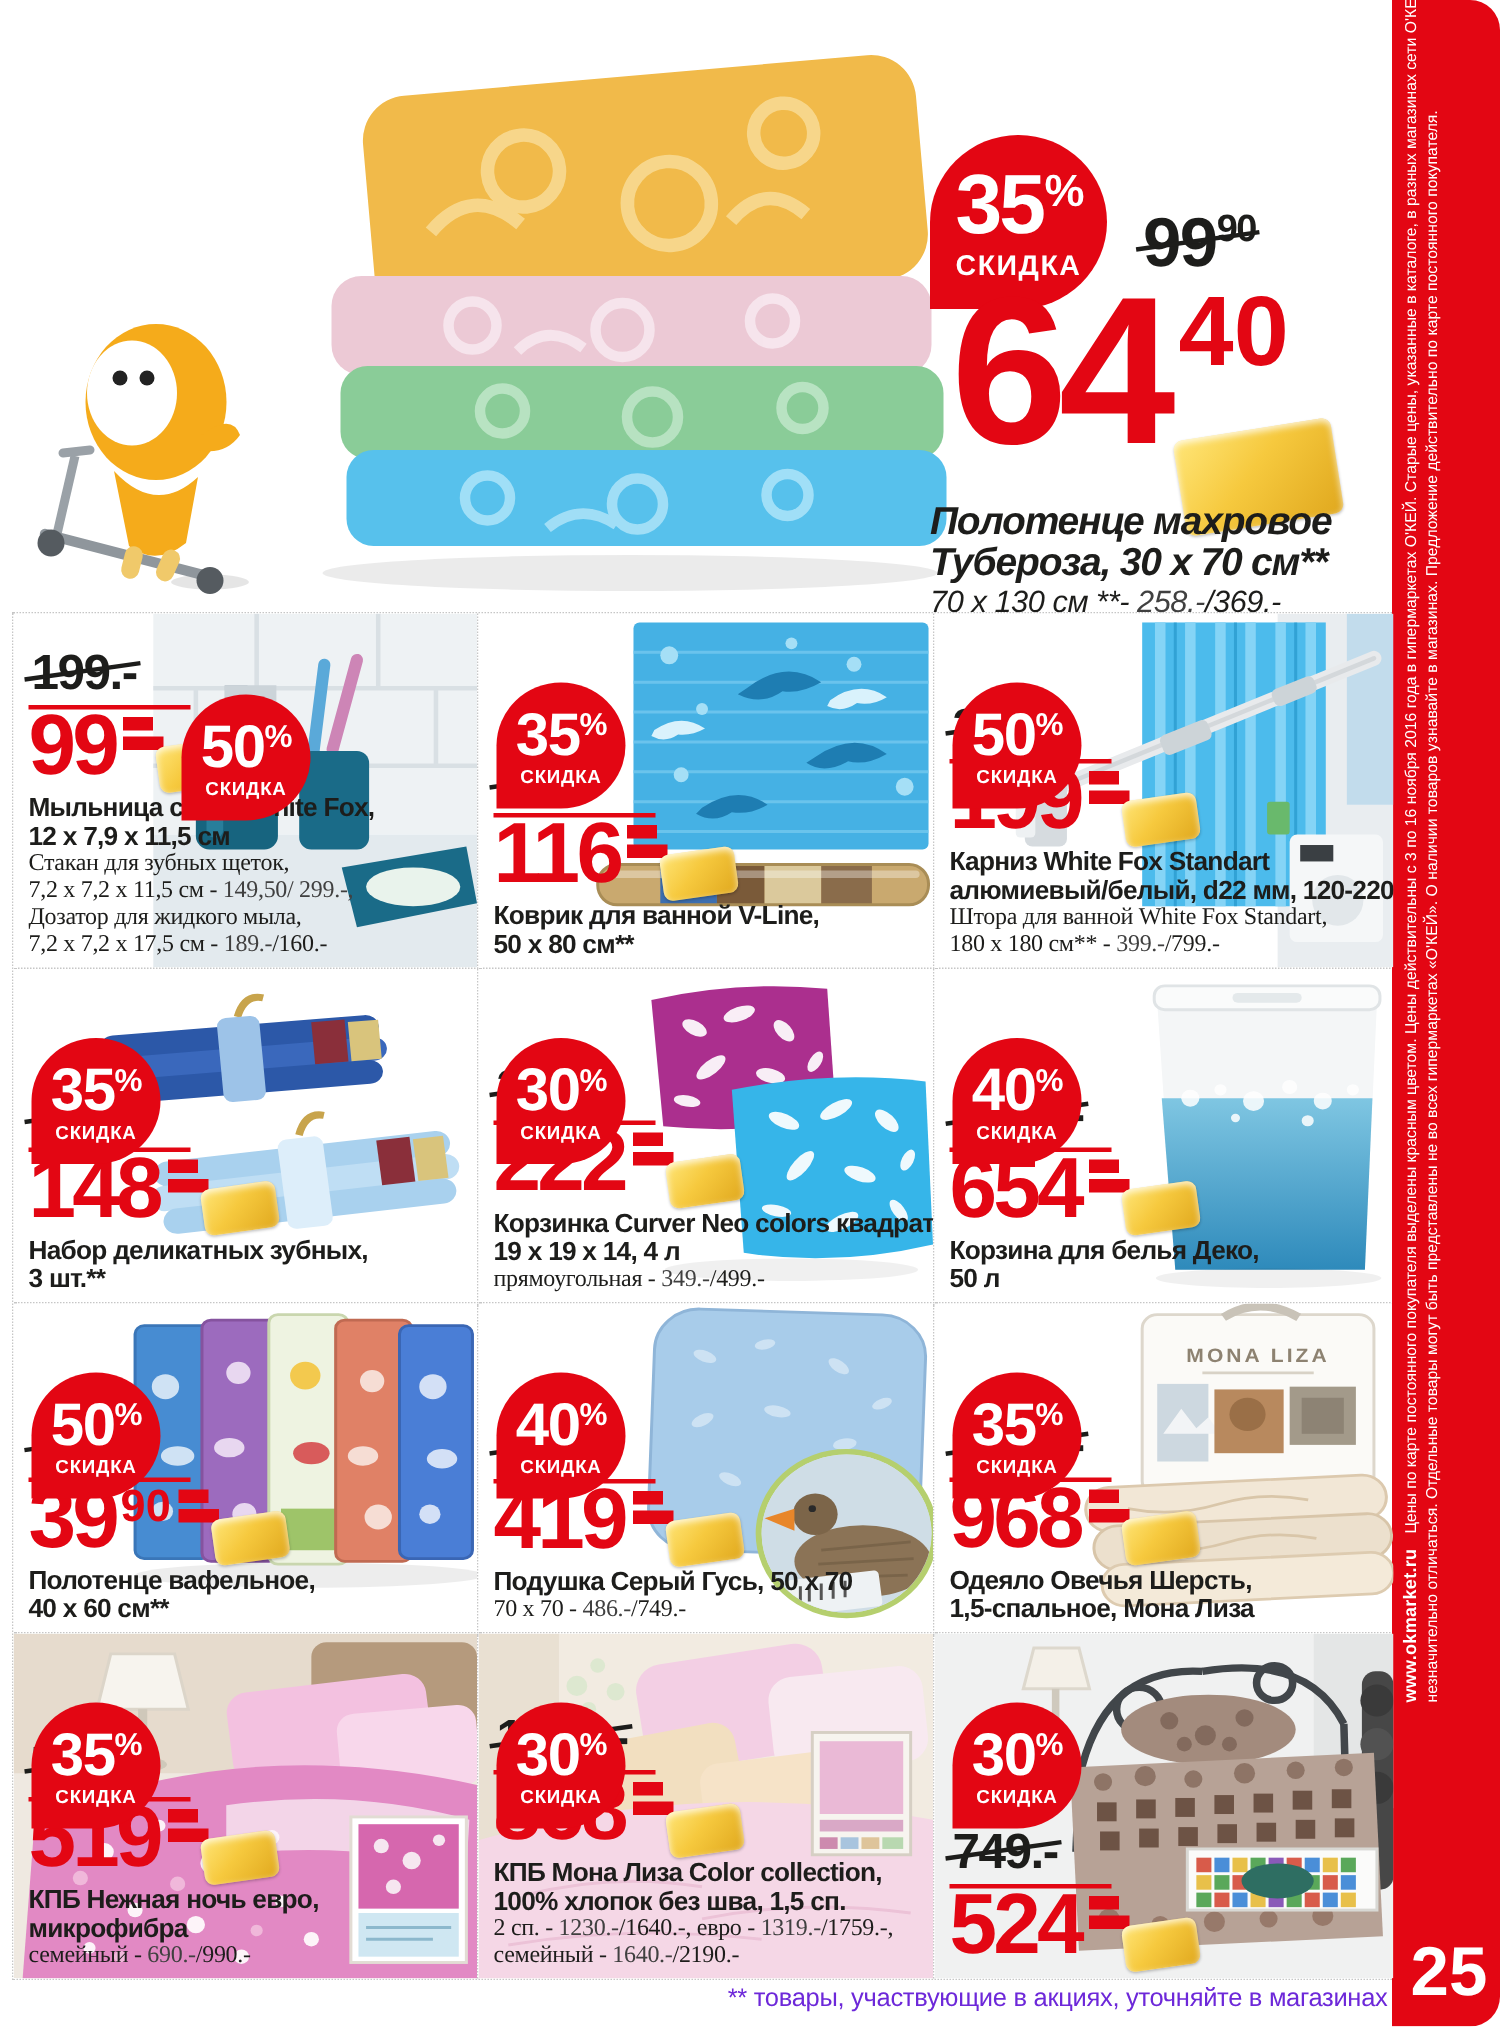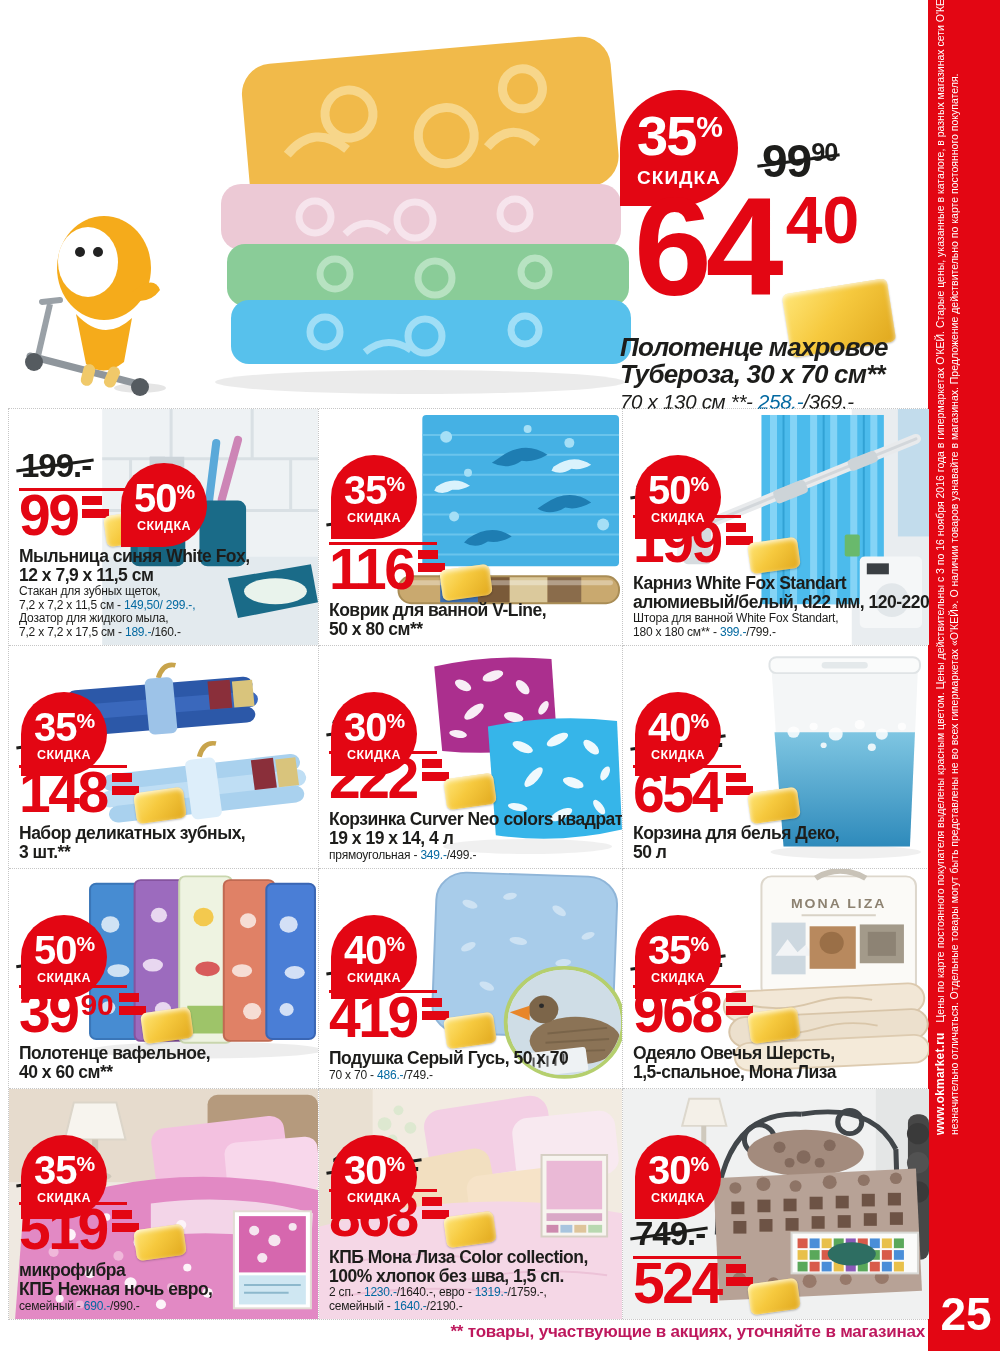--- a/index.html
+++ b/index.html
@@ -1,17 +1,17 @@
 <!DOCTYPE html>
 <html><head>
 <meta charset="utf-8">
 <style>
   html,body{margin:0;padding:0;background:#fff;}
   .page{position:relative;width:1000px;height:1351px;background:#fff;overflow:hidden;
-        font-family:"Liberation Sans","DejaVu Sans",sans-serif;color:#1d1d1b;}
+        font-family:"Liberation Sans","DejaVu Sans",sans-serif;color:#1d1d1b;border-radius:20px;}
 
   
   .sidebar{position:absolute;left:928px;top:0;width:72px;height:1351px;background:#e30613;}
   .sidebar-rot{position:absolute;left:934px;top:1135px;width:1105px;transform:rotate(-90deg);
                transform-origin:0 0;color:#fff;font-size:10.5px;line-height:13.5px;}
   .srow{white-space:nowrap;}
   .srow b{font-size:12px;margin-right:10px;letter-spacing:.2px;}
   .pagenum{position:absolute;left:934px;top:1287px;width:64px;text-align:center;
            font-size:46px;font-weight:bold;color:#fff;}
 
@@ -71,26 +71,26 @@
   .divider{width:108px;height:3px;background:#e30613;margin:3px 0 2px;}
   .price-row{display:flex;align-items:flex-start;color:#e30613;font-weight:bold;margin:0 0 1px;}
   .price-row .pnum{font-size:57px;line-height:.8;letter-spacing:-2.5px;}
   .price-row .psup{font-size:30px;line-height:.9;margin:1px 0 0 3px;}
   .eq{display:flex;flex-direction:column;gap:4px;margin:3px 0 0 5px;}
   .eq i{display:block;width:20px;height:9px;background:#e30613;}
   .eq i:last-child{width:27px;}
   .price-row .card{width:50px;height:31px;margin:20px 0 0 -4px;transform:rotate(-8deg);}
   .text{width:100%;margin-top:2px;}
   .name{font-weight:bold;font-size:17.5px;line-height:1.1;letter-spacing:-.5px;white-space:nowrap;}
-  .extra{font-size:12px;line-height:1.12;letter-spacing:-.2px;white-space:nowrap;}
-  .red{color:#0369a1;}
+  .extra{font-size:16px;line-height:1.12;letter-spacing:-.2px;white-space:nowrap;font-family:Liberation Serif, serif;}
+  .red{color:#404040;}
   sup{line-height:0;}
 
-  .footnote{position:absolute;top:1322px;right:75px;font-weight:bold;font-size:17px;
-            color:#be185d;letter-spacing:-.2px;}
+  .footnote{position:absolute;top:1322px;right:75px;font-weight:normal;font-size:17px;
+            color:#6d28d9;letter-spacing:-.2px;}
 </style>
 </head>
 <body>
 
 <div class="page">
 
   <div class="hero">
     <div class="hero-img">
       <svg viewBox="0 0 480 378" preserveAspectRatio="none">
         <ellipse cx="255" cy="360" rx="205" ry="12" fill="#000" opacity="0.08"></ellipse>
@@ -691,22 +691,22 @@
           <div class="divider"></div>
           <div class="price-row">
             <span class="pnum">519</span>
             <span class="eq">
               <i></i>
               <i></i>
             </span>
             <span class="card"></span>
           </div>
           <div class="text">
+            <div class="name">КПБ Нежная ночь евро,</div>
             <div class="name">микрофибра</div>
-            <div class="name">КПБ Нежная ночь евро,</div>
             <div class="extra"><span>семейный - </span><span class="red">690.-</span><span>/990.-</span></div>
           </div>
         </div>
       </div>
       <div class="cell">
         <div class="cell-img">
           <svg viewBox="0 0 305 237" preserveAspectRatio="none">
   <rect width="305" height="237" fill="#f2ebe1"></rect>
             <rect x="0" y="0" width="54" height="150" fill="#e9e0d2"></rect>
   <g fill="#dde8d0">

